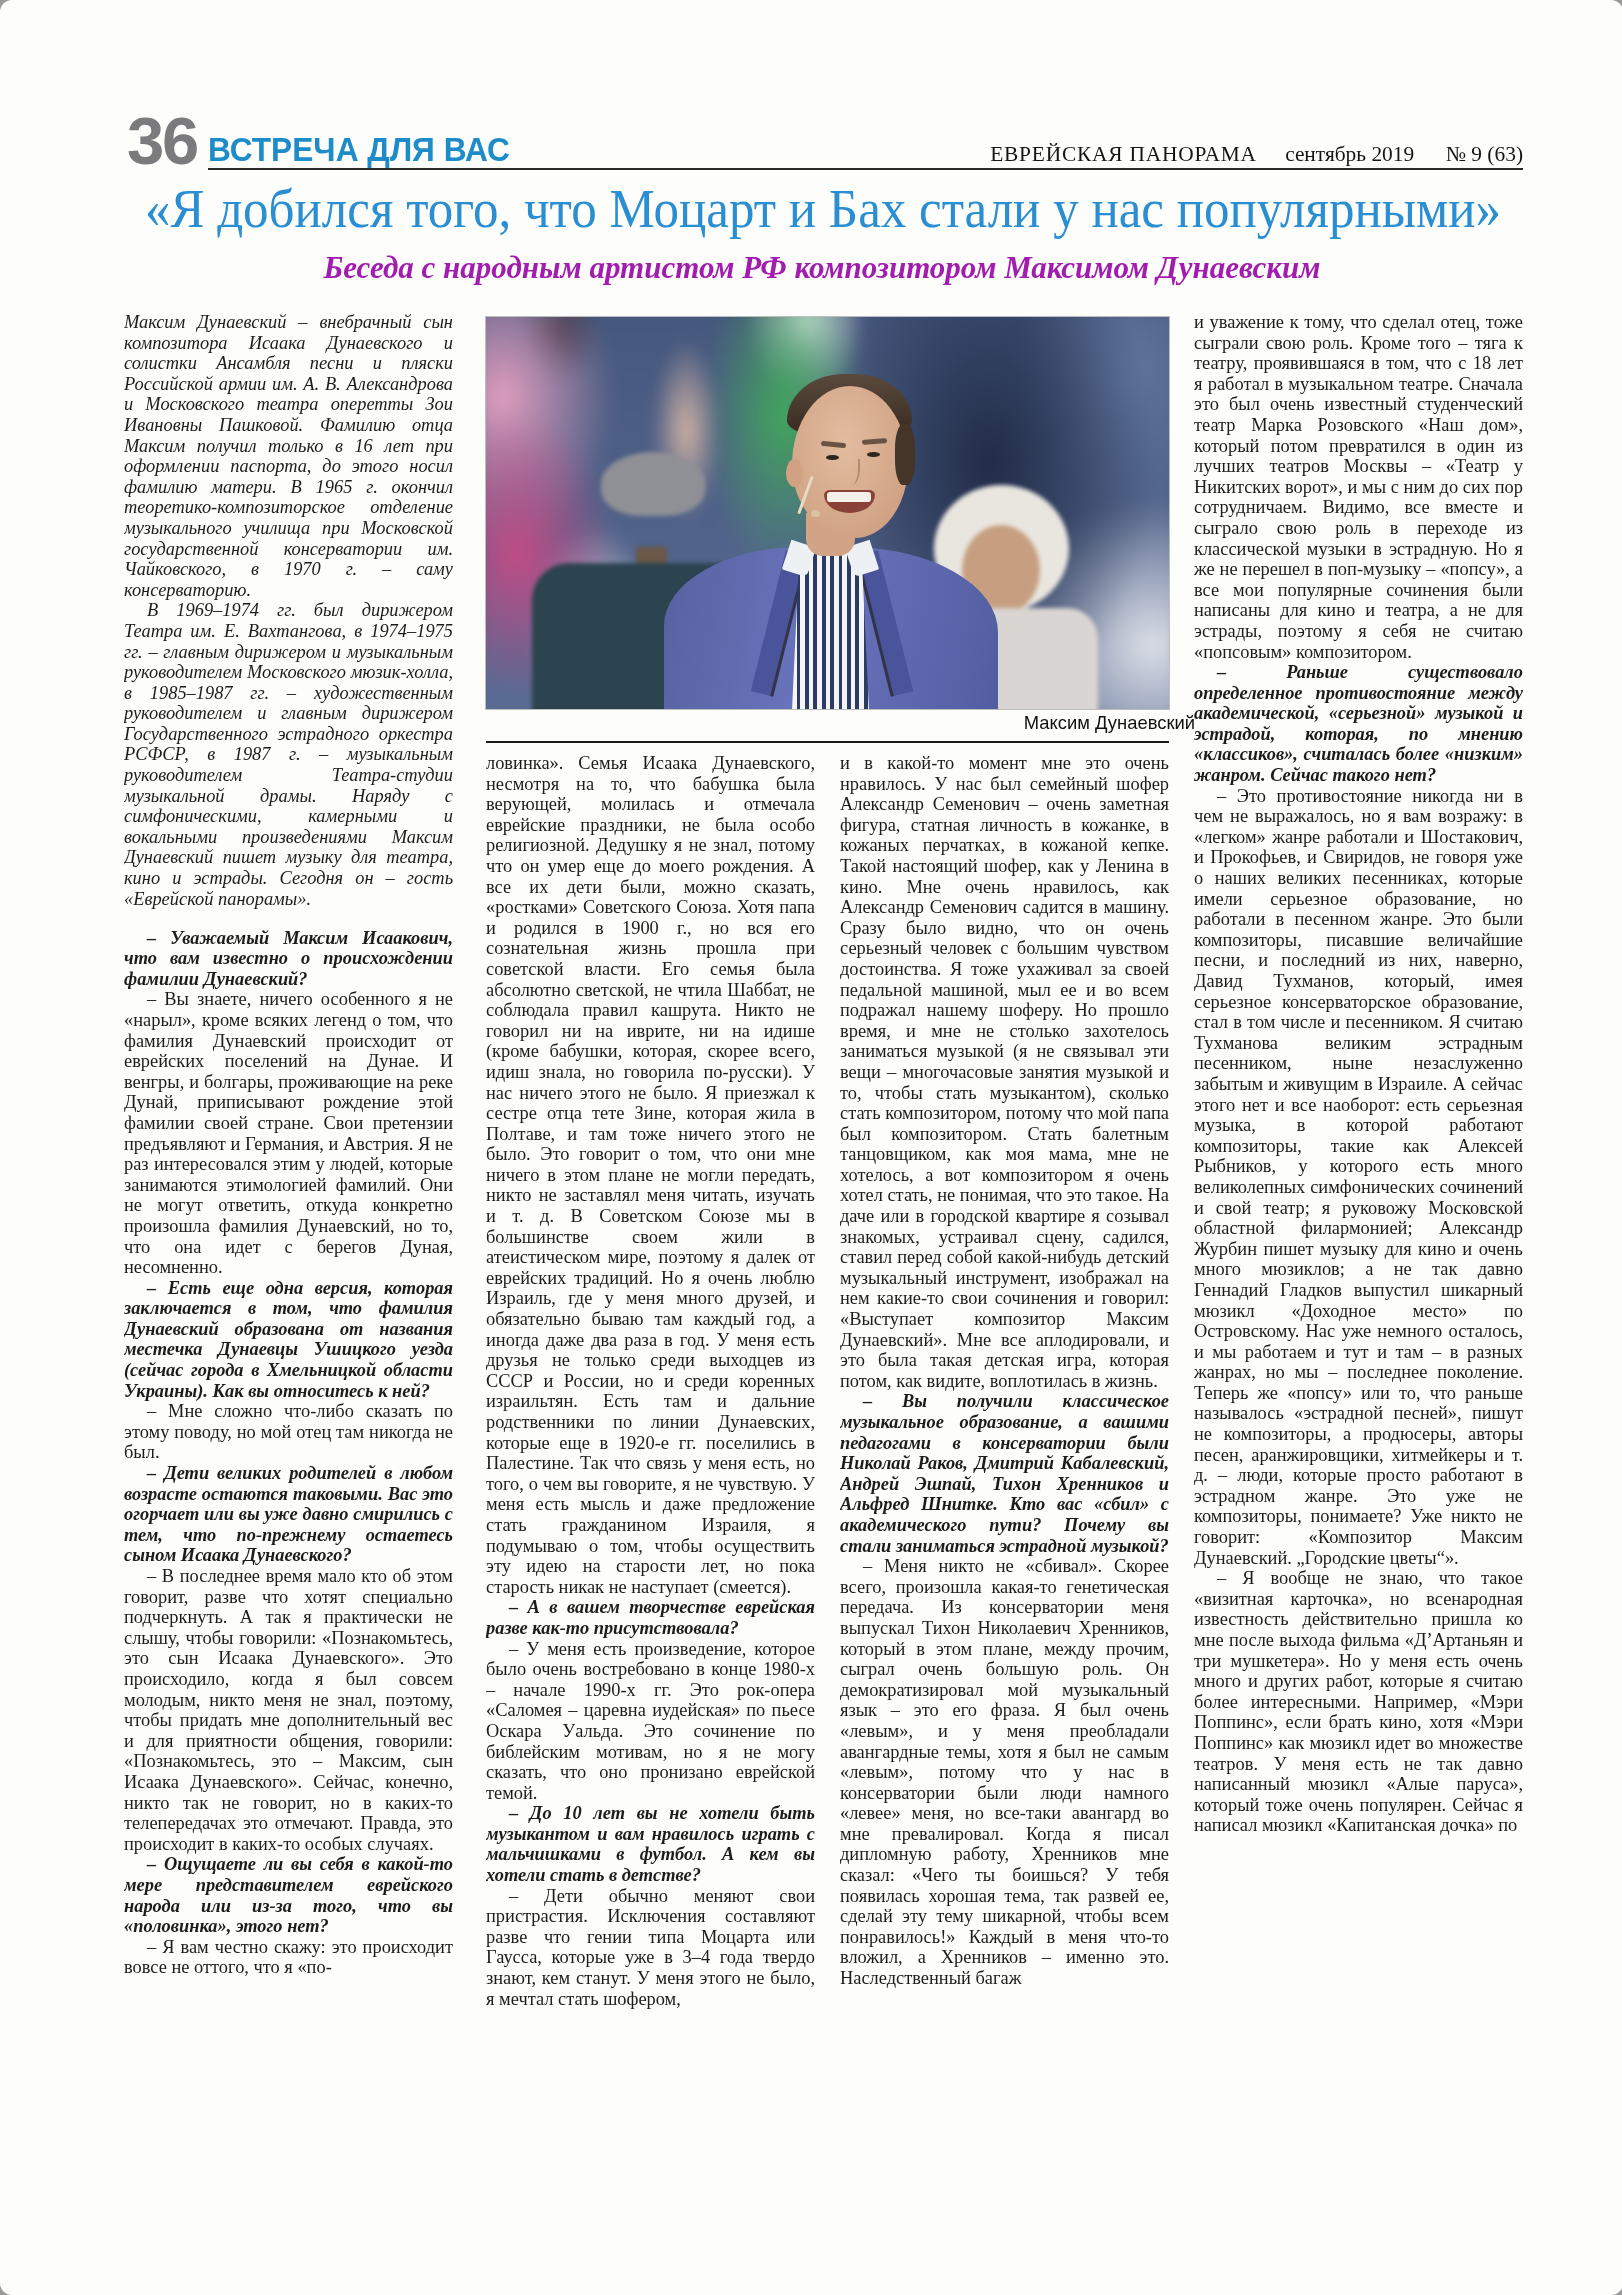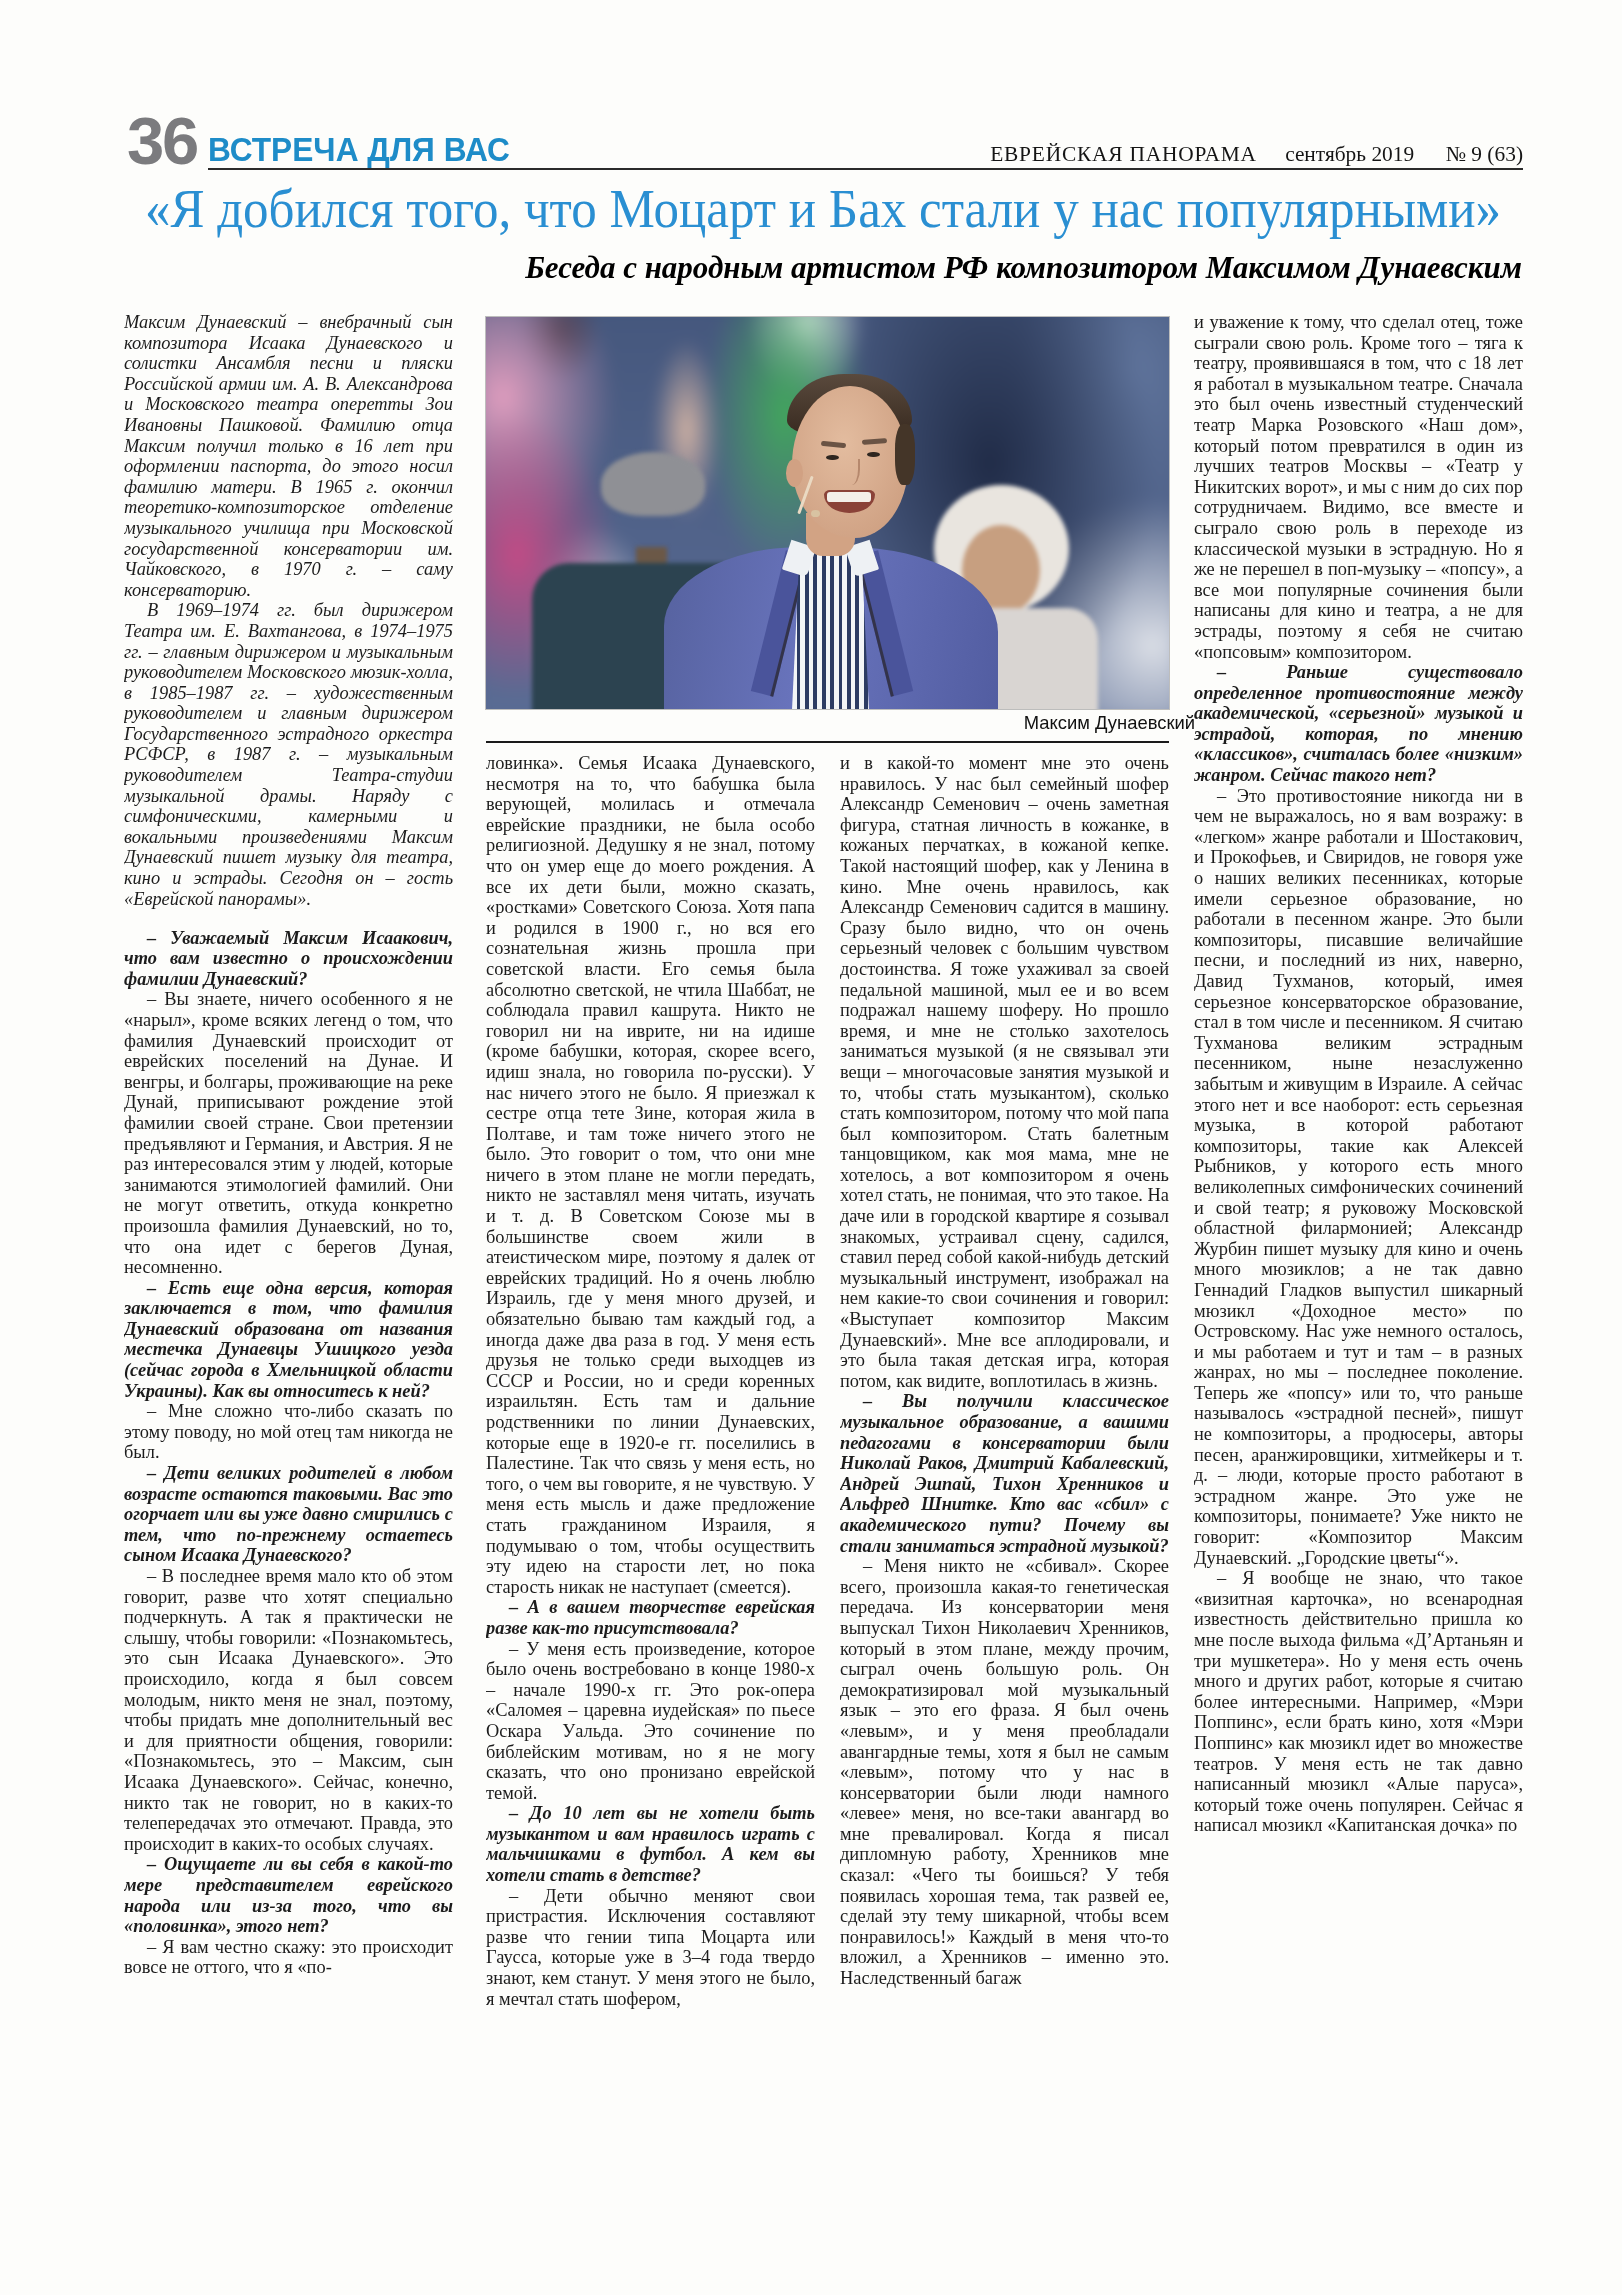--- a/index.html
+++ b/index.html
@@ -6,21 +6,21 @@
     --section-blue:#1e8cc8;
     --headline-blue:#2a8fd2;
     --page-number-gray:#7b7b7e;
     --rule-black:#2b2b2b;
     --text-black:#1c1c1c;
   }
   html,body{margin:0;padding:0;background:#9a9a9a;}
   .page{
     position:relative;width:1623px;height:2295px;background:#fdfdfb;
     margin:0 auto;overflow:hidden;
-    font-family:"Liberation Serif",serif;color:var(--text-black);
+    font-family:"Liberation Serif",serif;color:var(--text-black);border-radius:12px;
   }
   
   .page-number{
     position:absolute;left:127px;top:107px;
     font-family:"Liberation Sans",sans-serif;font-weight:bold;
     font-size:67px;line-height:1;color:var(--page-number-gray);letter-spacing:-2.3px;
   }
   .section-title{
     position:absolute;left:208px;top:133px;
     font-family:"Liberation Sans",sans-serif;font-weight:bold;
@@ -36,22 +36,22 @@
   .masthead .mh-date{margin-left:23px;}
   .masthead .mh-issue{margin-left:26px;}
   
   .headline{
     position:absolute;left:115px;top:181px;width:1416px;
     text-align:center;font-size:51px;line-height:1.05;
     color:var(--headline-blue);font-weight:normal;margin:0;
     transform:scaleY(1.08);transform-origin:center top;white-space:nowrap;
   }
   .subhead{
-    position:absolute;left:122px;top:251px;width:1400px;text-align:right;
-    font-size:31px;line-height:1.1;font-weight:bold;font-style:italic;color:#000000;
+    position:absolute;left:122px;top:251px;width:1400px;text-align:center;
+    font-size:31px;line-height:1.1;font-weight:bold;font-style:italic;color:#a21caf;
   }
   
   .col{
     position:absolute;width:329px;overflow:hidden;
     font-size:18.4px;line-height:20.6px;text-align:justify;
     hyphens:auto;-webkit-hyphens:auto;
   }
   .col-1{left:124px;top:312px;height:1875px;}
   .col-2{left:486px;top:753px;height:1434px;font-family:Liberation Serif, serif;}
   .col-3{left:840px;top:753px;height:1434px;}

